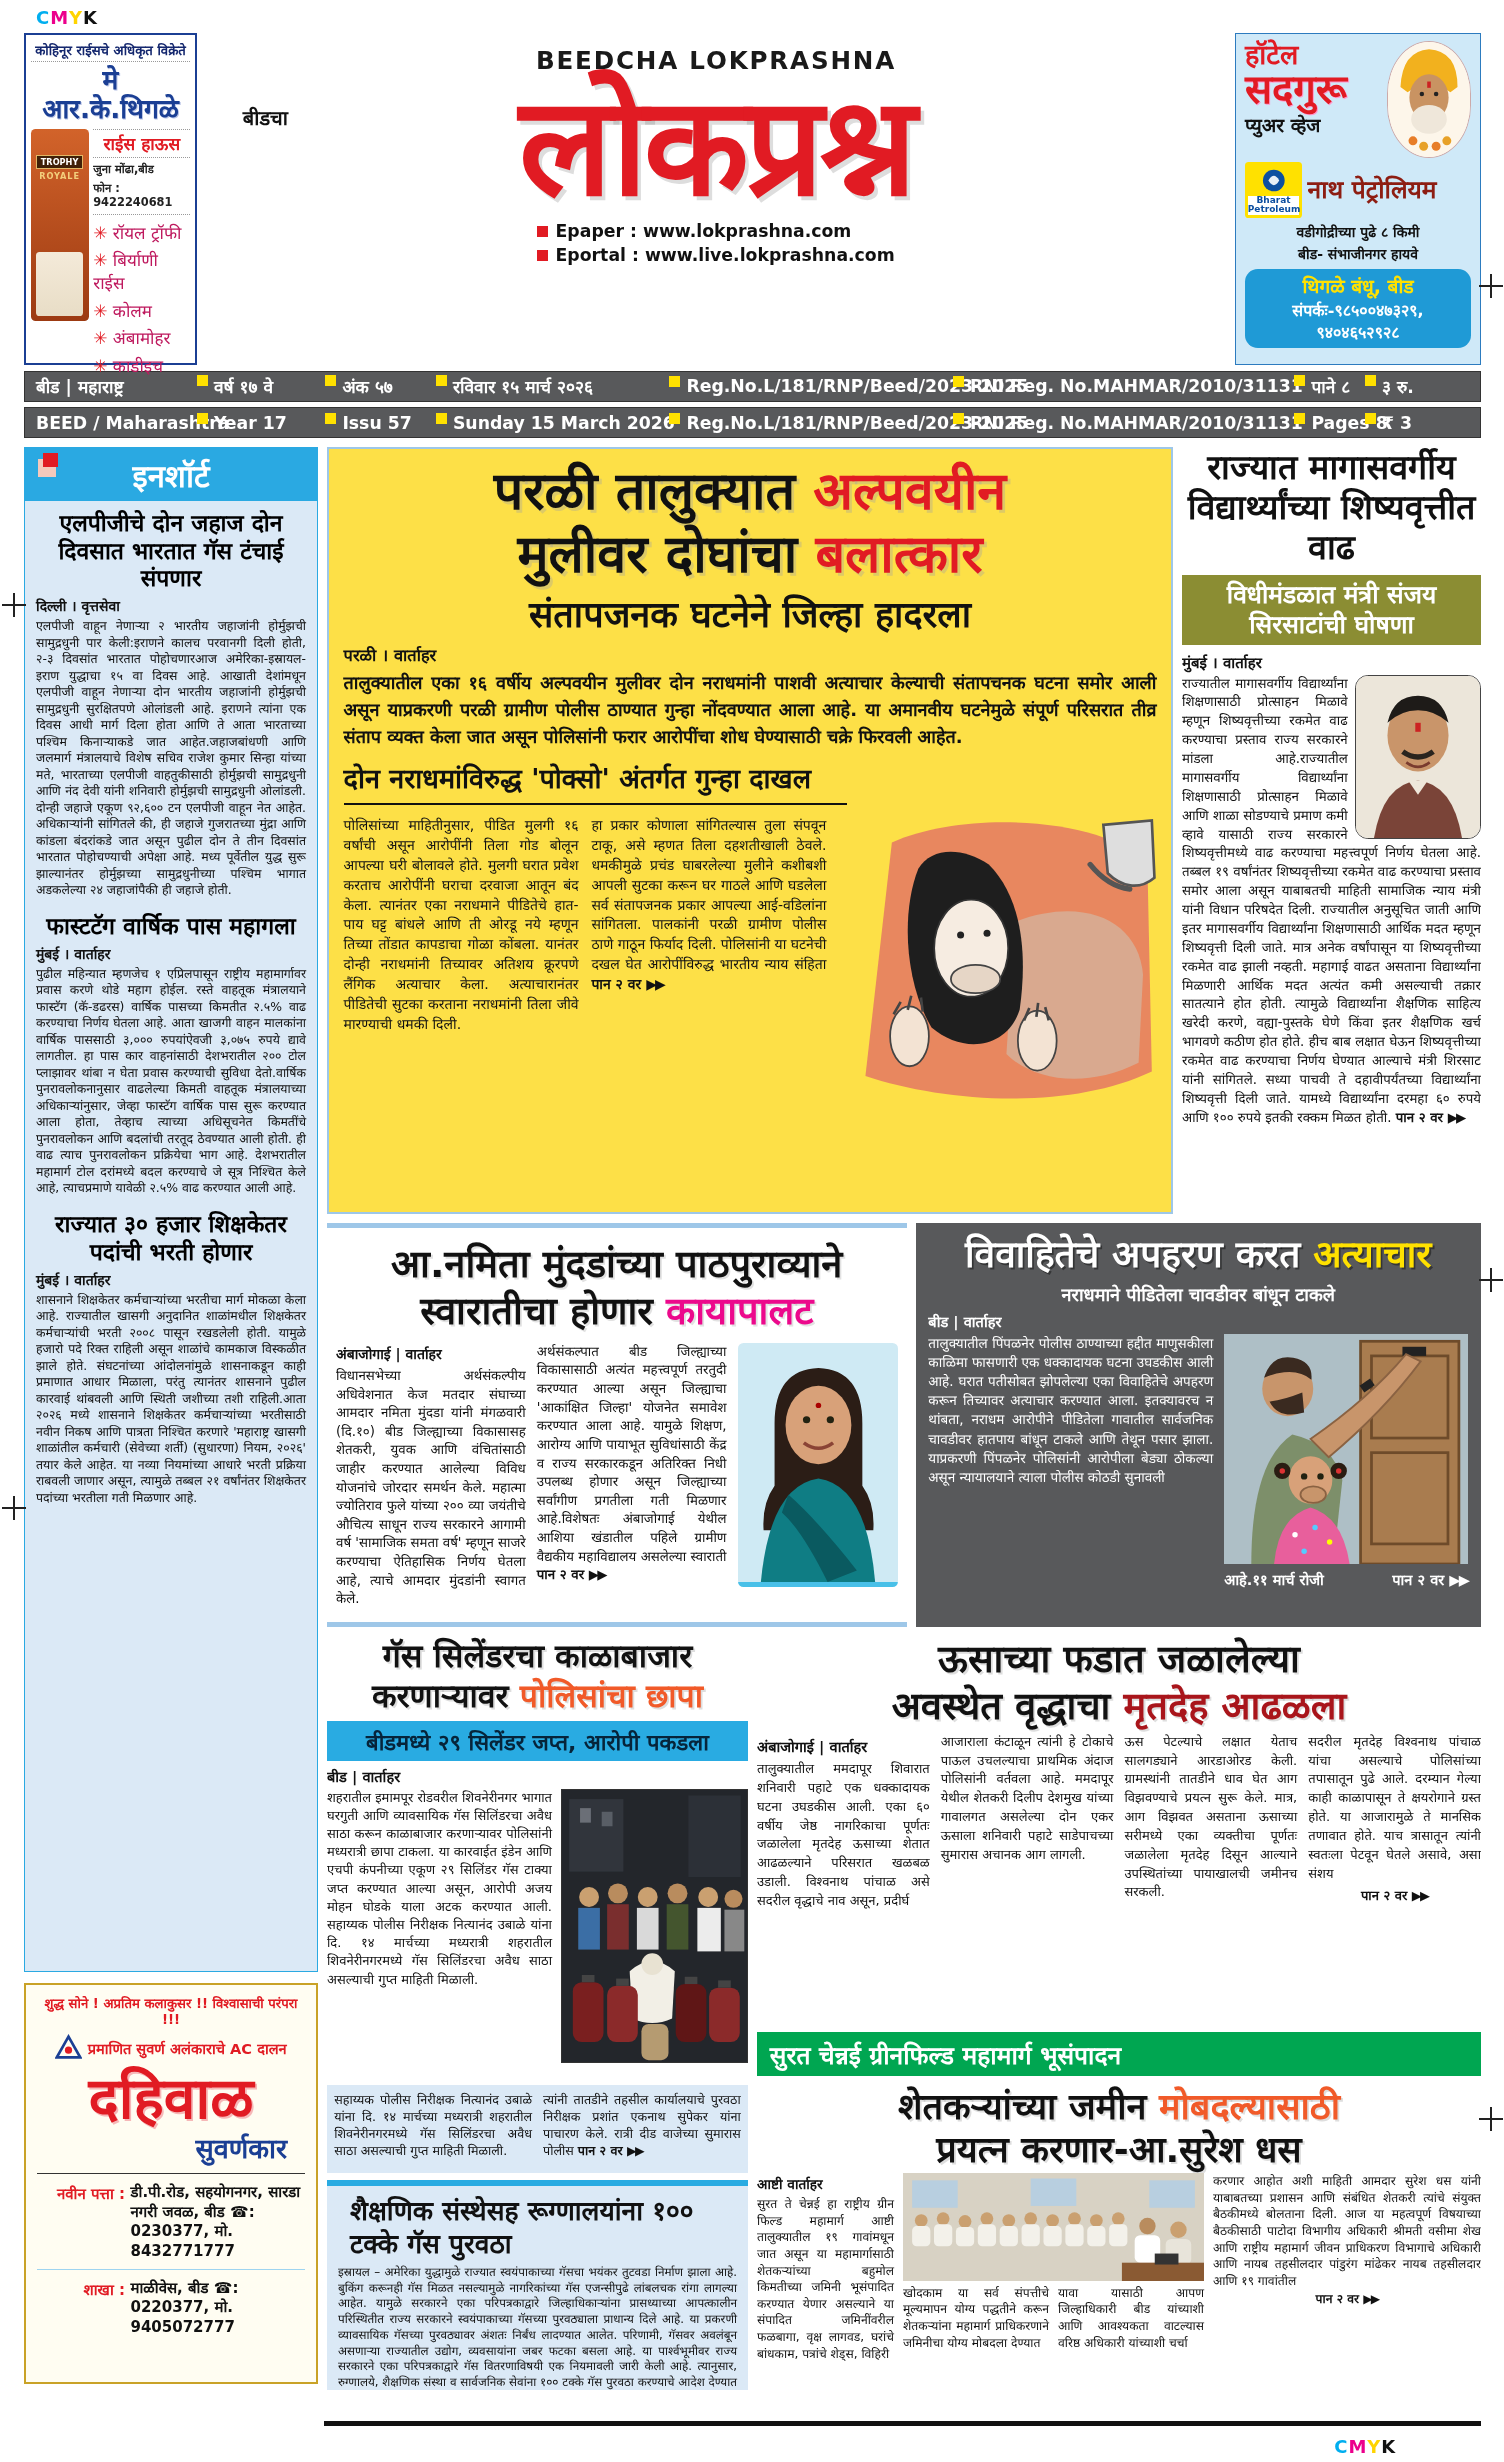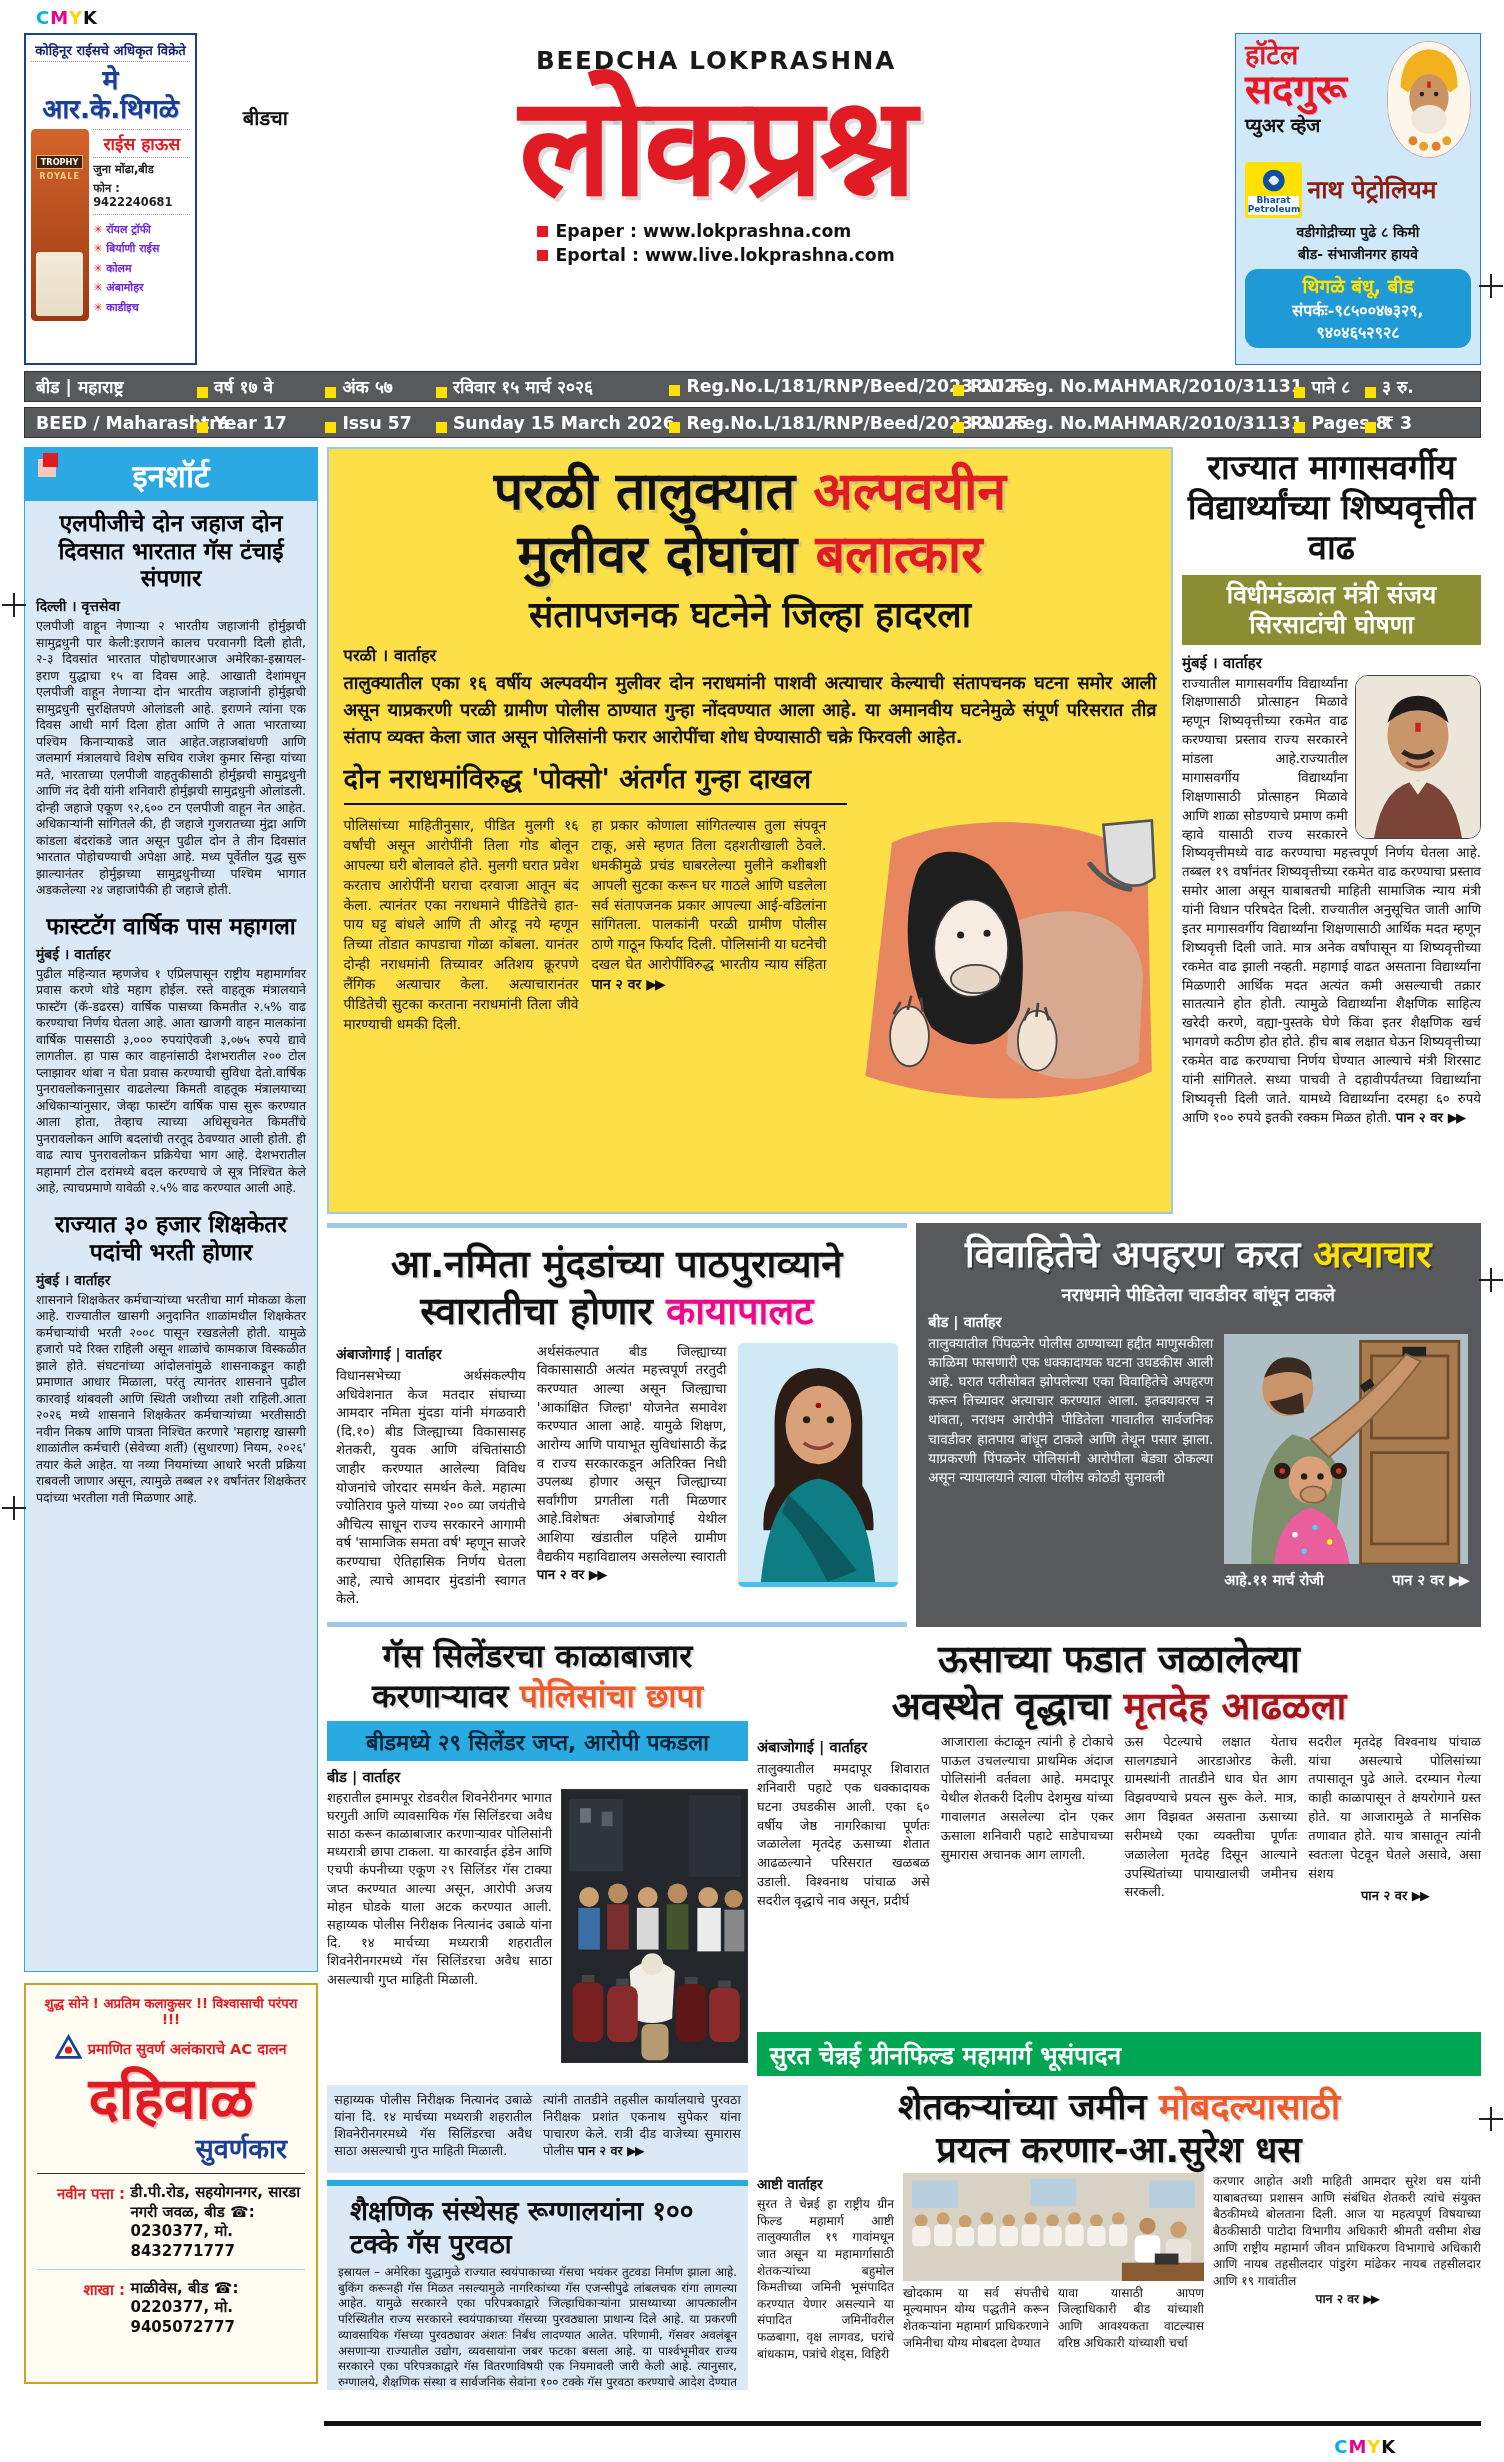--- a/index.html
+++ b/index.html
@@ -27,21 +27,21 @@
   .ad-rice .nm { color:#1b3f94; font-weight:bold; font-size:26.4px; line-height:1.1; padding:2.7px 0; text-shadow:0.9px 0.9px 0 #b9c4e6; }
   .rice-body { display:flex; gap:4.6px; text-align:left; margin-top:3.6px; }
   .rice-bag { width:58px; height:192px; flex:none; background:linear-gradient(#d2632a,#9c3a12); border-radius:4.6px; position:relative; padding-top:25.5px; text-align:center; }
   .rice-bag .tro { display:block; background:#402008; color:#fff; font-size:8.2px; font-weight:bold; margin:0 5.5px; padding:0.9px 0; border:0.9px solid #e2b765; }
   .rice-bag .roy { display:block; color:#f3cf7c; font-size:8.2px; font-weight:bold; letter-spacing:0.9px; margin-top:2.7px;}
   .rice-bag::after { content:""; position:absolute; left:5.5px; right:5.5px; bottom:5.5px; height:64px; background:linear-gradient(#f4ead9,#e8ddc6); border-radius:3.6px; }
   .rice-info { flex:1; }
   .rice-info .shop { color:#e11b23; font-weight:bold; font-size:17.3px; border-top:0.9px dotted #999; border-bottom:0.9px dotted #999; padding:1.8px 0; text-align:center;}
   .rice-info .adr, .rice-info .ph { font-size:11.4px; font-weight:bold; color:#222; margin-top:3.6px; }
   .rice-items { border-top:0.9px dotted #999; margin-top:4.6px; padding-top:3.6px; }
-  .rice-items .it { font-size:11px; font-weight:bold; color:#6d28d9; padding:2.3px 0; }
+  .rice-items .it { font-size:17px; font-weight:normal; color:#be185d; padding:2.3px 0; }
   .rice-items .it::before { content:"✳ "; color:#e11b23; }
   .masthead { flex:1; text-align:center; position:relative; }
   .masthead .kicker { position:absolute; left:33px; top:71px; font-size:20px; font-weight:bold; color:#111; }
   .masthead .eng { font-size:24.6px; font-weight:bold; color:#1a1a1a; letter-spacing:1.8px; margin-top:12.8px; }
   .masthead .logo { font-size:137px; line-height:1.05; font-weight:bold; color:#e11b23; text-shadow:3.6px 3.6px 0 rgba(120,120,120,.25); letter-spacing:-3.6px; }
   .masthead .urls { display:inline-block; text-align:left; margin-top:1.8px; }
   .masthead .urls div { font-size:17.3px; font-weight:bold; color:#111; line-height:1.35; }
   .sq { display:inline-block; width:11px; height:11px; background:#e11b23; margin-right:7.3px; }
   .ad-hotel { width:246px; flex:none; border:1.8px solid #2c7bbf; background:#cfe9f8; padding:7.3px 9px; text-align:center; }
   .ad-hotel .top { display:flex; gap:5.5px; align-items:flex-start; }
@@ -52,21 +52,21 @@
   .bp-badge { background:#ffe100; border-radius:3.6px; padding:2.7px; text-align:center; flex:none; width:57px; }
   .bp-badge .t { display:block; color:#0d4fa0; font-weight:bold; font-size:9px; line-height:1.1; background:#fff;}
   .ad-hotel .brand { color:#8d1d12; font-weight:bold; font-size:24.6px; line-height:1.1; }
   .ad-hotel .adr { font-size:14px; font-weight:bold; margin-top:3.6px; }
   .ad-hotel .contact { background:#1f9ad6; border-radius:12.8px; margin-top:5.5px; padding:4.6px 3.6px; }
   .ad-hotel .contact .own { color:#ffe100; font-weight:bold; font-size:19px; }
   .ad-hotel .contact .ph { color:#fff; font-weight:bold; font-size:16px; }
   .guru { width:84px; height:117px; flex:none; border-radius:50%/45%; overflow:hidden; border:1.8px solid #caa; background:#fff; }
   
   .infobar { margin:5.5px 24px 0 24px; background:#58595b; border:0.9px solid #333; color:#fff; display:flex; align-items:center; height:31px; padding:0 11px; gap:5.5px; font-weight:bold; }
-  .infobar .cell { white-space:nowrap; display:flex; align-items:flex-end; gap:6.4px; }
+  .infobar .cell { white-space:nowrap; display:flex; align-items:flex-start; gap:6.4px; }
   .infobar .ysq { width:11px; height:11px; background:#ffe100; flex:none; }
   .infobar.mr { font-size:17.3px; } .infobar.en { font-size:17.3px; }
   .infobar .c0{width:155px;} .infobar .c1{width:123px;} .infobar .c2{width:105px;}
   .infobar .c3{width:228px;} .infobar .c4{width:278px;} .infobar .c5{width:301px;}
   .infobar .c6{width:100px;padding-left:35px;}
   
   .content { display:flex; gap:9px; padding:9px 24px 0 24px; height:1952px; }
   .rail { width:294px; flex:none; display:flex; flex-direction:column; gap:11px; }
   .inshort { border:1.8px solid #2aa9e2; background:#dbe9f6; height:1525px; overflow:hidden; }
   .inshort-hd { background:#2aa9e2; color:#fff; font-weight:bold; font-size:31px; text-align:center; padding:5.5px 0; position:relative; }

